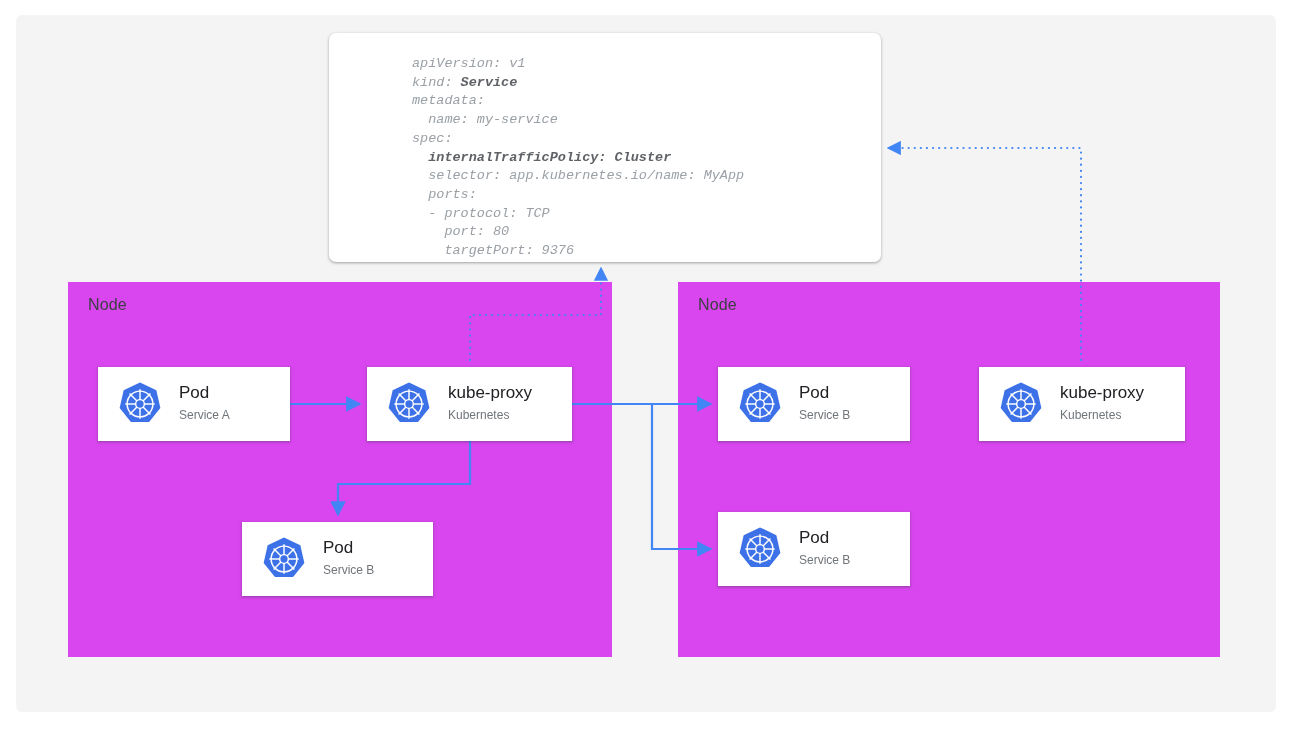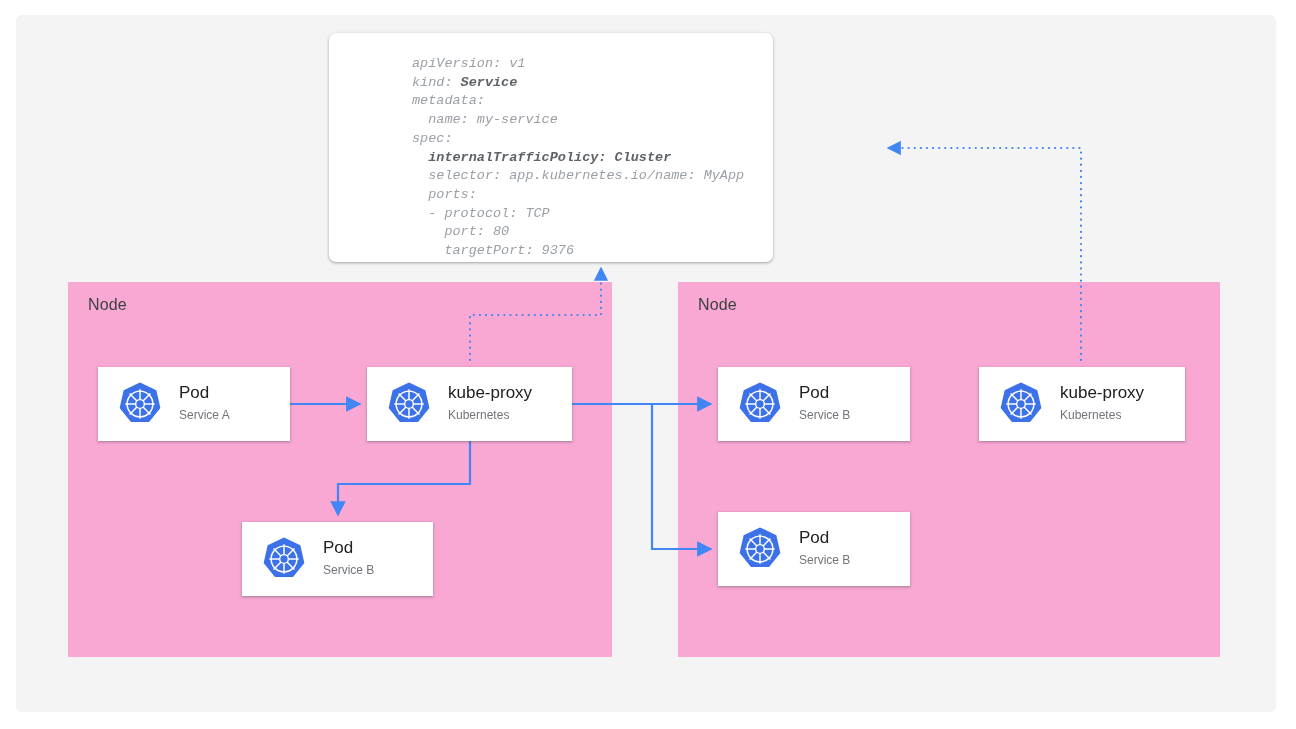--- a/index.html
+++ b/index.html
@@ -32,21 +32,21 @@
   .edges {
     position: absolute;
     left: 0; top: 0;
     width: 1296px; height: 729px;
     pointer-events: none;
   }
 
   
   .node-box {
     position: absolute;
-    background: #f9a8d4;
+    background: #d946ef;
   }
   .node-box.left  { left: 68px;  top: 282px; width: 544px; height: 375px; }
   .node-box.right { left: 678px; top: 282px; width: 542px; height: 375px; }
   .node-label {
     position: absolute;
     left: 20px; top: 14px;
     font-size: 16px;
     color: #3c4043;
     letter-spacing: .1px;
   }
@@ -90,21 +90,21 @@
   #card-kube-proxy-left   { left: 367px; top: 367px; width: 205px; height: 74px; }
   #card-pod-service-b-left{ left: 242px; top: 522px; width: 191px; height: 74px; }
   #card-pod-service-b-r1  { left: 718px; top: 367px; width: 192px; height: 74px; }
   #card-pod-service-b-r2  { left: 718px; top: 512px; width: 192px; height: 74px; }
   #card-kube-proxy-right  { left: 979px; top: 367px; width: 206px; height: 74px; }
 
   
   .yaml-panel {
     position: absolute;
     left: 329px; top: 33px;
-    width: 444px; height: 229px;
+    width: 552px; height: 229px;
     background: #ffffff;
     border-radius: 7px;
     box-shadow: 0 1px 2px rgba(60,64,67,.30), 0 1px 3px 1px rgba(60,64,67,.12);
     box-sizing: border-box;
     overflow: hidden;
   }
   .yaml-code {
     position: absolute;
     left: 83px; top: 22px;
     margin: 0;

